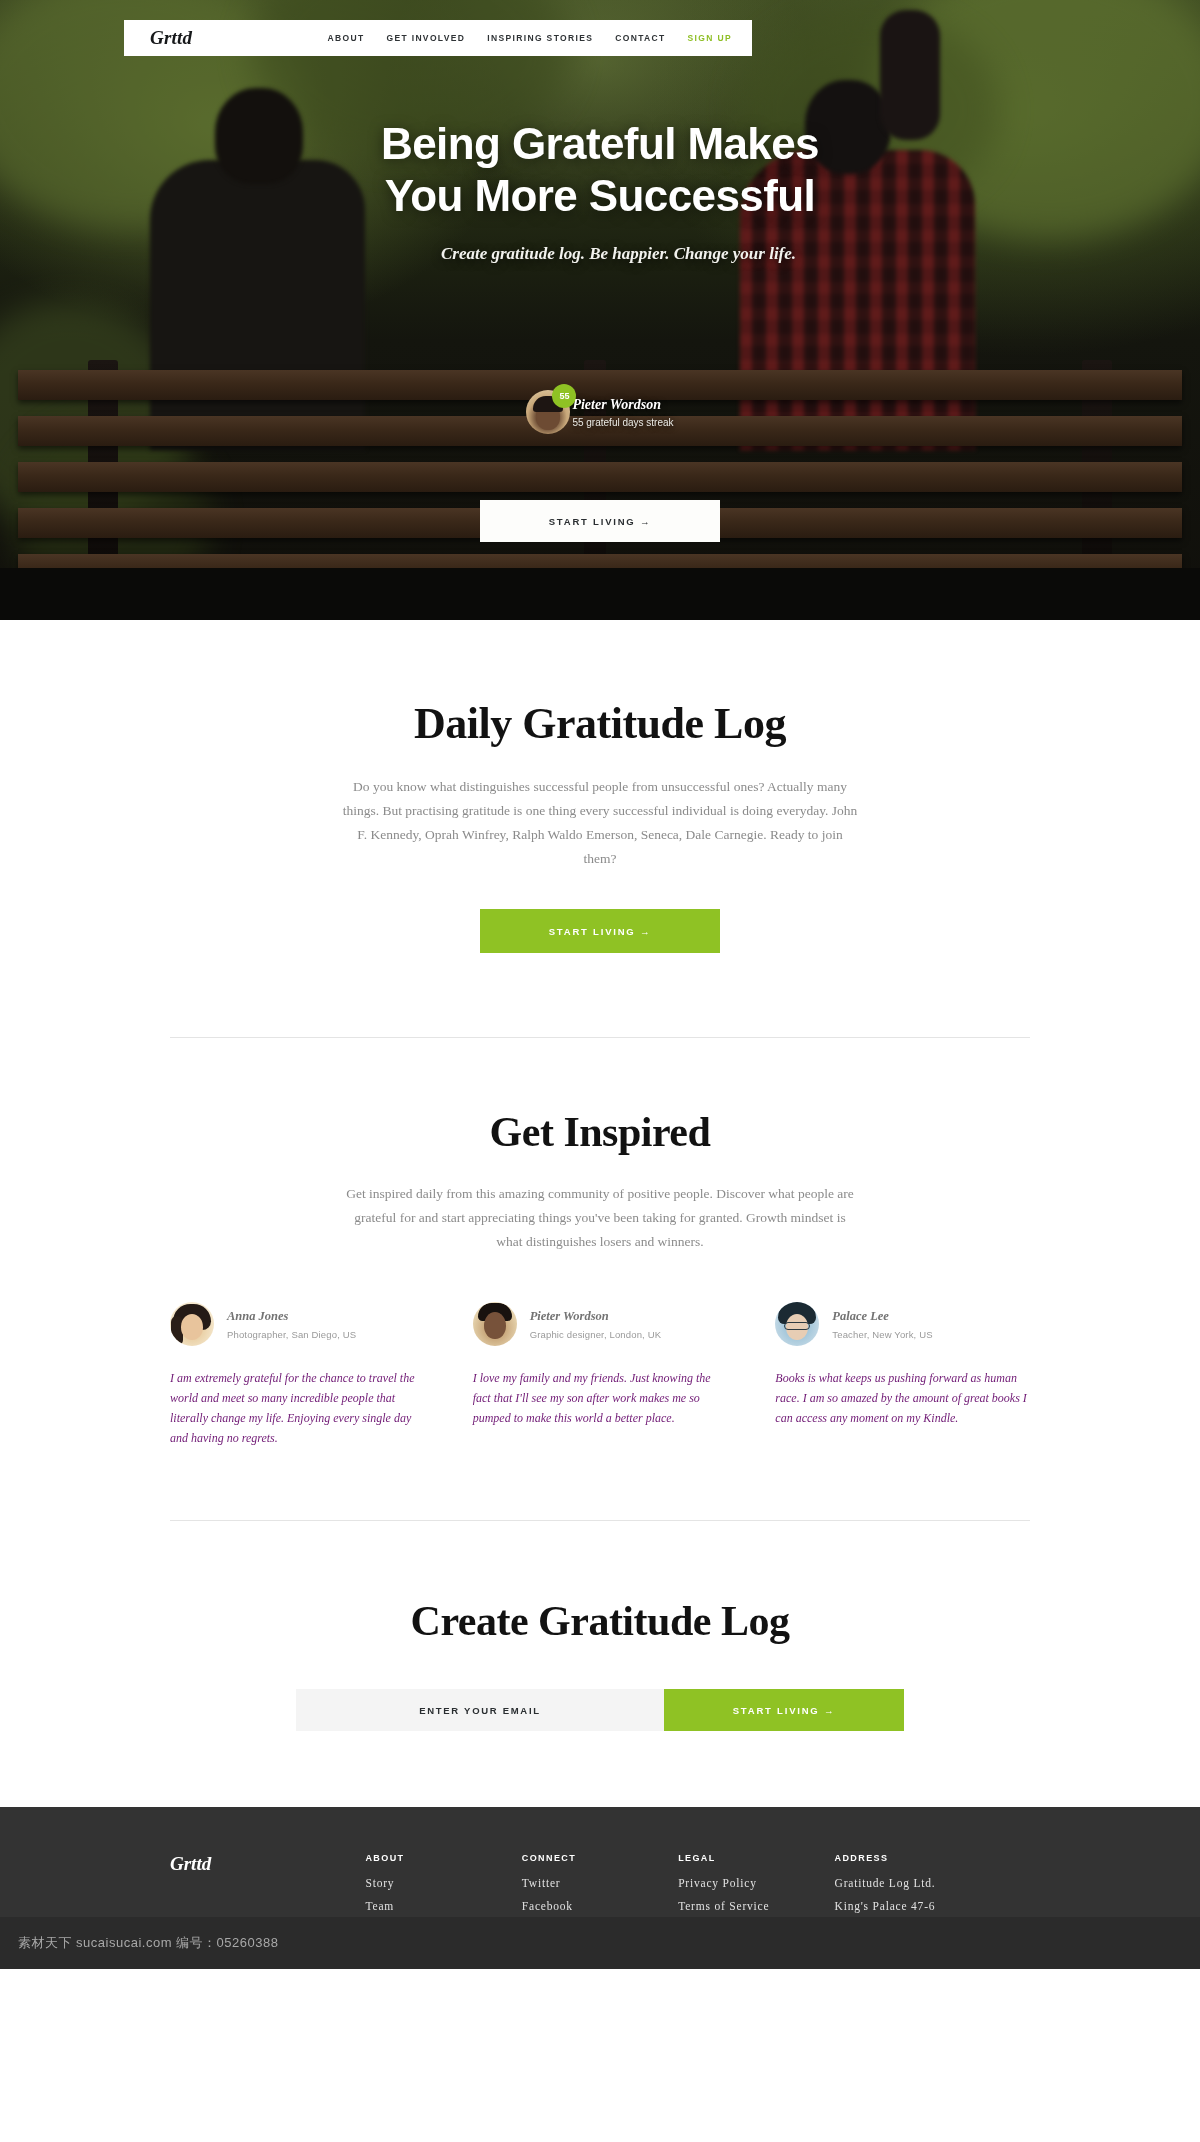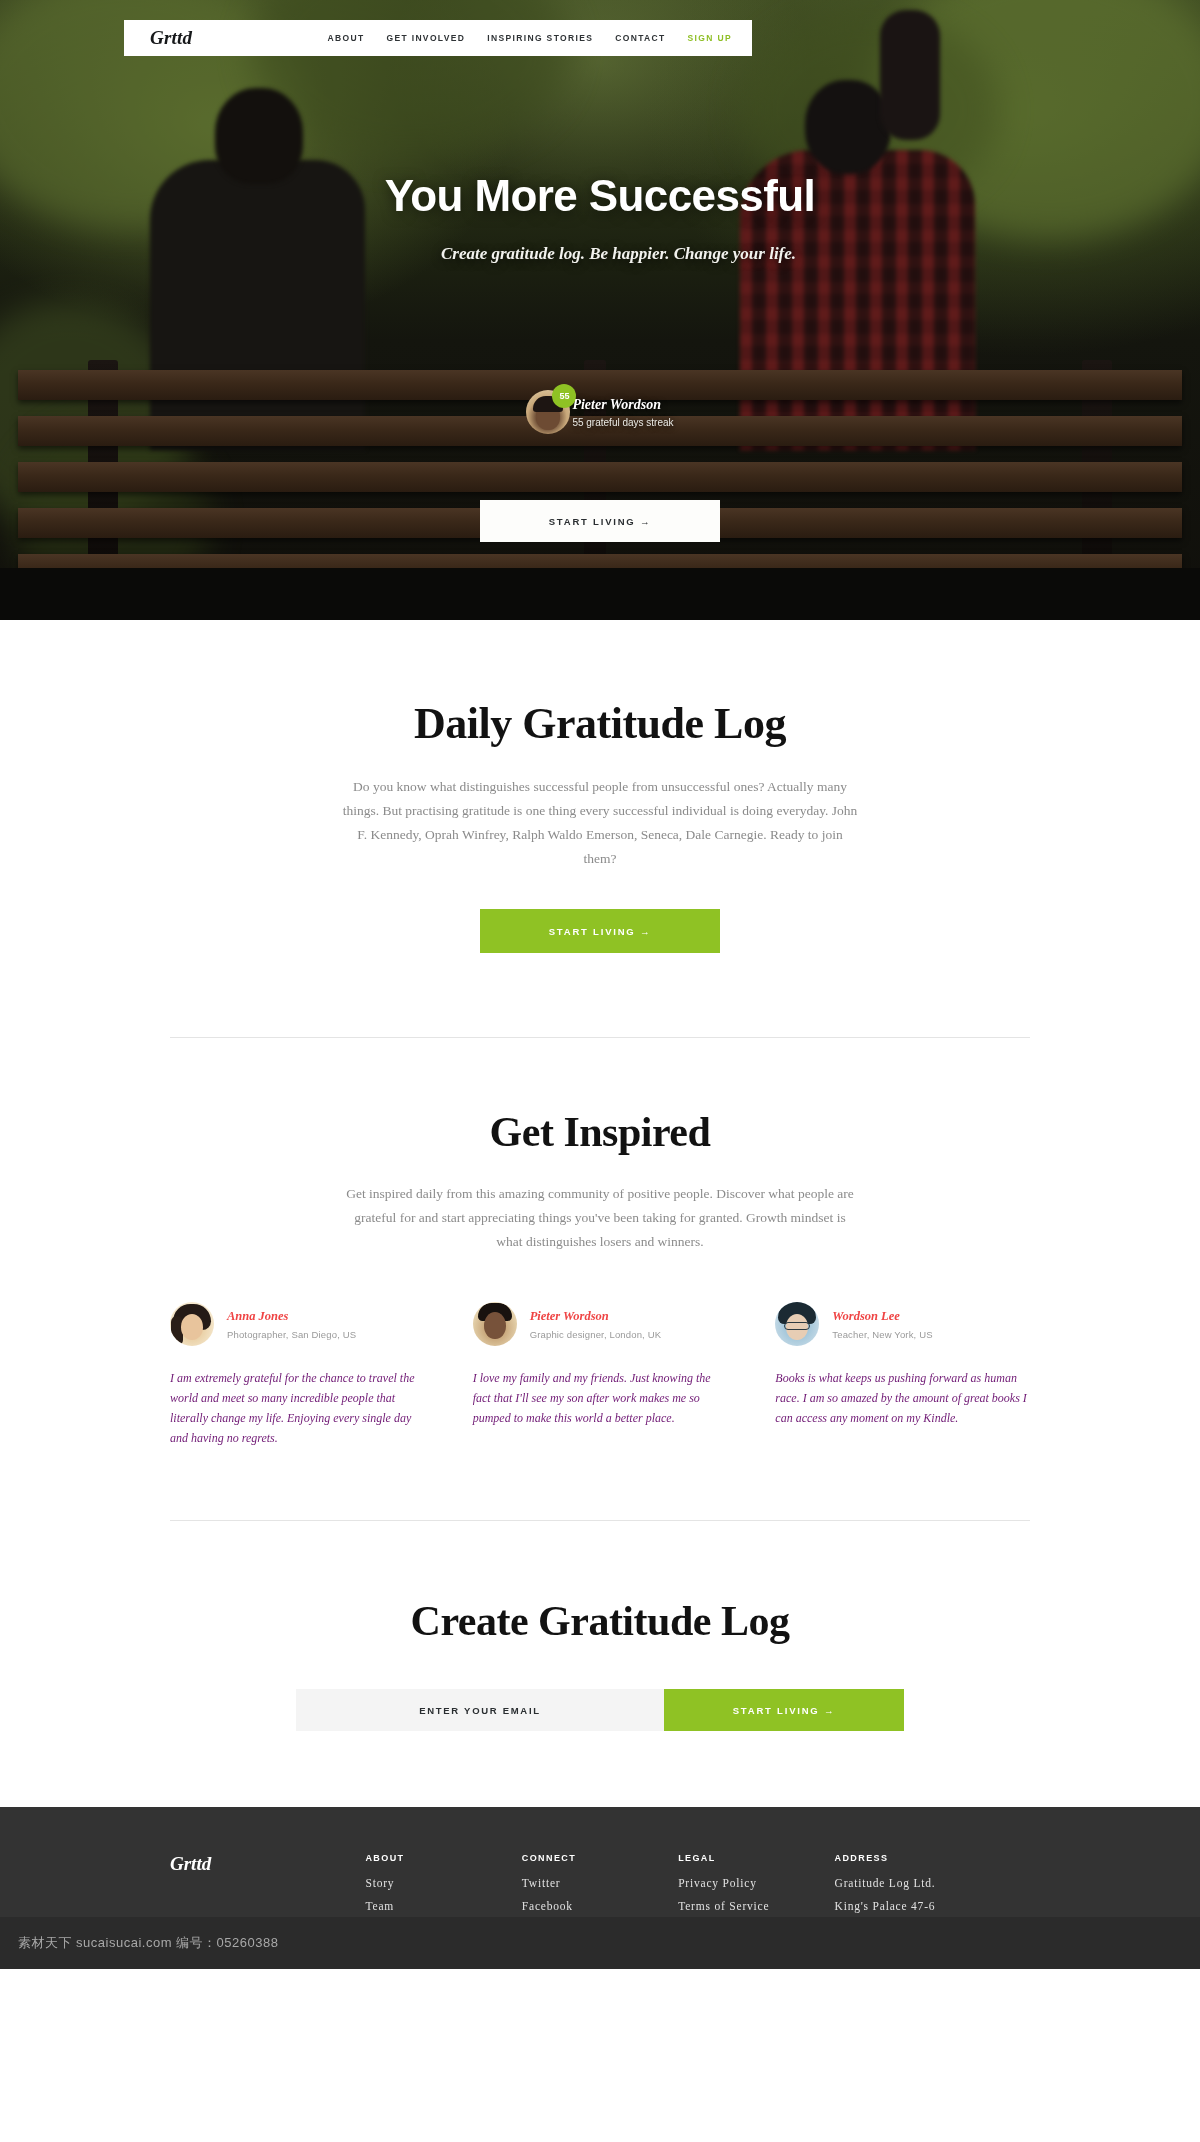--- a/index.html
+++ b/index.html
@@ -181,21 +181,21 @@
   .ta-1 .face { position:absolute; left:11px; top:12px; width:22px; height:26px; background:#e8c49c; border-radius:50% 50% 48% 48%;}
   .ta-2 { background: radial-gradient(circle at 50% 60%, #c9a87c 0 30%, #e3cfa9 65%, #f3e8cf 100%); }
   .ta-2 .hair { position:absolute; left:5px; top:1px; width:34px; height:18px; background:#18120f; border-radius:18px 18px 6px 6px;}
   .ta-2 .face { position:absolute; left:11px; top:10px; width:22px; height:27px; background:#77523a; border-radius:50% 50% 48% 48%;}
   .ta-3 { background: radial-gradient(circle at 50% 55%, #9fc4d8 0 30%, #b9d3e2 60%, #dfeaf1 100%); }
   .ta-3 .hair { position:absolute; left:3px; top:0px; width:38px; height:22px; background:#1b2a33; border-radius:20px 20px 8px 8px;}
   .ta-3 .face { position:absolute; left:11px; top:12px; width:22px; height:26px; background:#e7cdb4; border-radius:50% 50% 48% 48%;}
   .ta-3 .glass{ position:absolute; left:9px; top:20px; width:26px; height:8px; border:1.5px solid #2b3940; border-radius:4px;}
   .t-name {
     font-family:"Liberation Serif", serif; font-style:italic; font-weight:700;
-    font-size:12.5px; color:#ef4444;
+    font-size:12.5px; color:#737373;
   }
   .t-role { margin-top:5px; font-size:9.5px; color:#9a9a9a; letter-spacing:.15px; }
   .t-quote {
     margin-top: 22px;
     font-family:"Liberation Serif", serif; font-style:italic;
     font-size:12px; line-height:20px; color:#701a75;
   }
 
   
   .email-form { display:flex; justify-content:center; margin-top: 44px; }
@@ -276,21 +276,21 @@
       <a class="nav-link" href="#">ABOUT</a>
       <a class="nav-link" href="#">GET INVOLVED</a>
       <a class="nav-link" href="#">INSPIRING STORIES</a>
       <a class="nav-link" href="#">CONTACT</a>
       <a class="nav-link signup" href="#">SIGN UP</a>
     </div>
   </nav>
 
   <div class="hero-content">
     <h1 class="hero-title">
-      <br>
+      <span>Being Grateful Makes</span><br>
       <span>You More Successful</span>
     </h1>
     <p class="hero-sub">Create gratitude log. Be happier. Change your life.</p>
   </div>
 
   <div class="hero-user">
     <div class="avatar-wrap">
       <div class="avatar">
         <div class="face"></div>
         <div class="hair"></div>
@@ -352,21 +352,21 @@
     </div>
 
     <div class="t-card">
       <div class="t-head">
         <div class="t-avatar ta-3">
           <div class="hair"></div>
           <div class="face"></div>
           <div class="glass"></div>
         </div>
         <div>
-          <div class="t-name">Wordson Lee</div>
+          <div class="t-name">Palace Lee</div>
           <div class="t-role">Teacher, New York, US</div>
         </div>
       </div>
       <p class="t-quote">Books is what keeps us pushing forward as human race. I am so amazed by the amount of great books I can access any moment on my Kindle.</p>
     </div>
   </div>
 
   <div style="height:72px"></div>
   <div class="divider"></div>
 </section>

